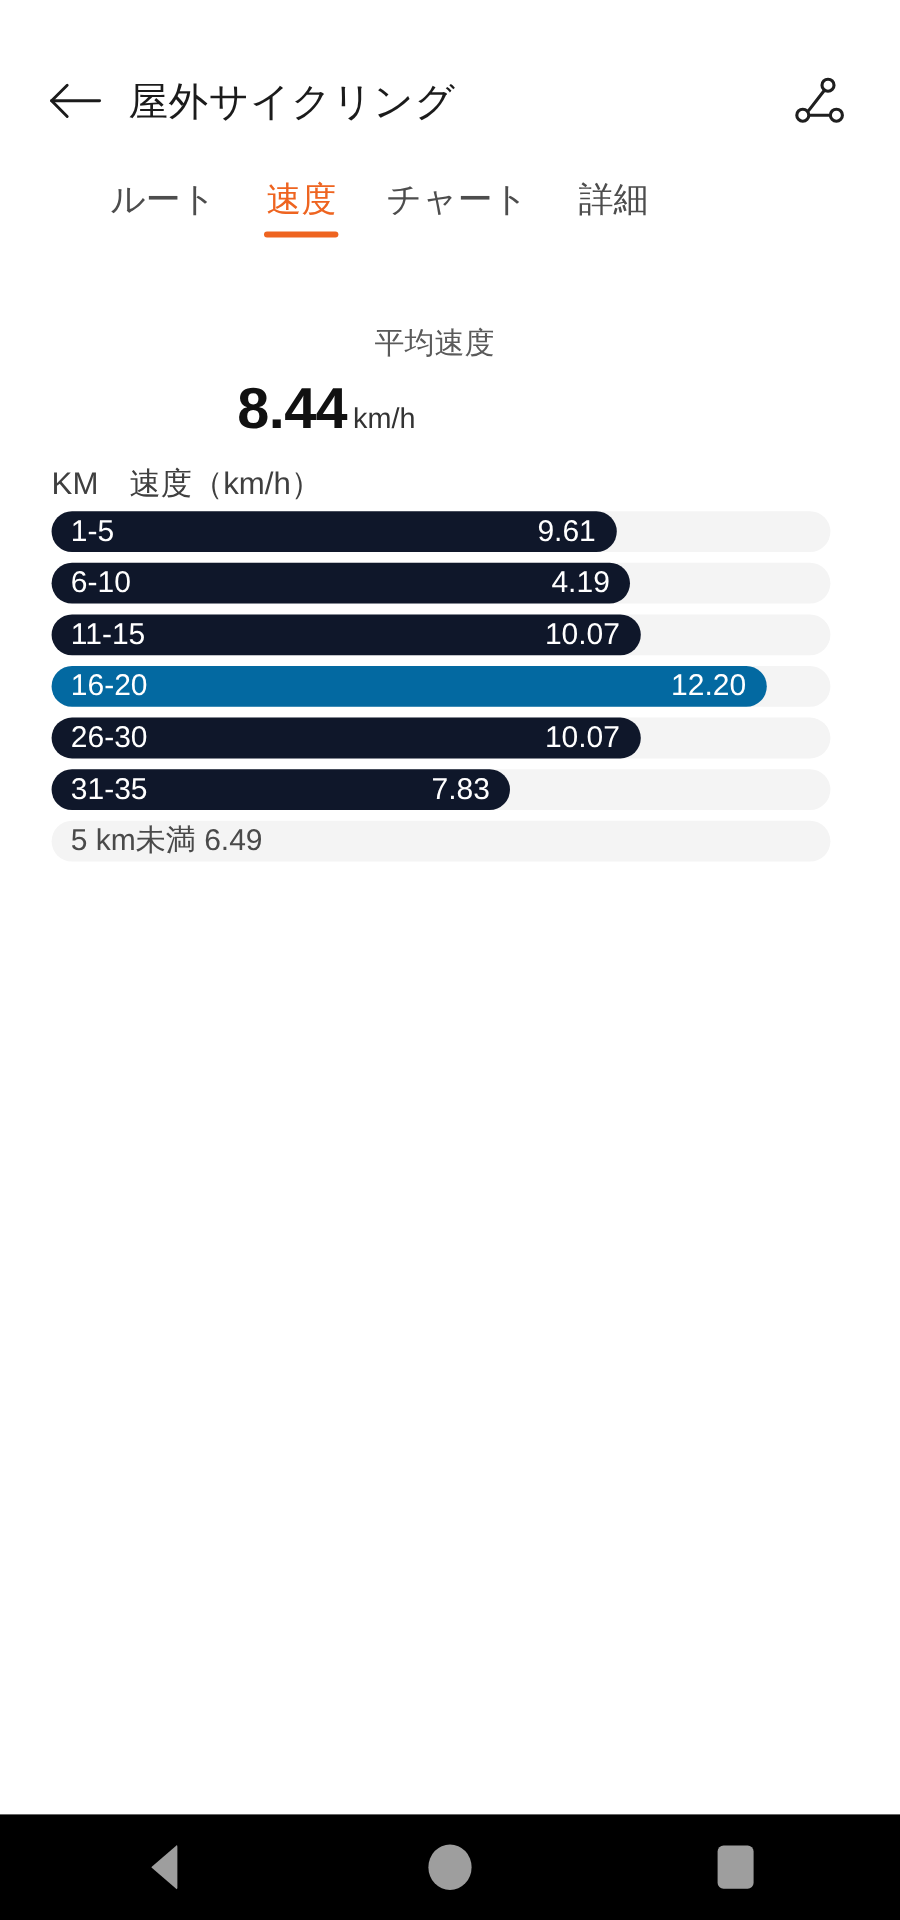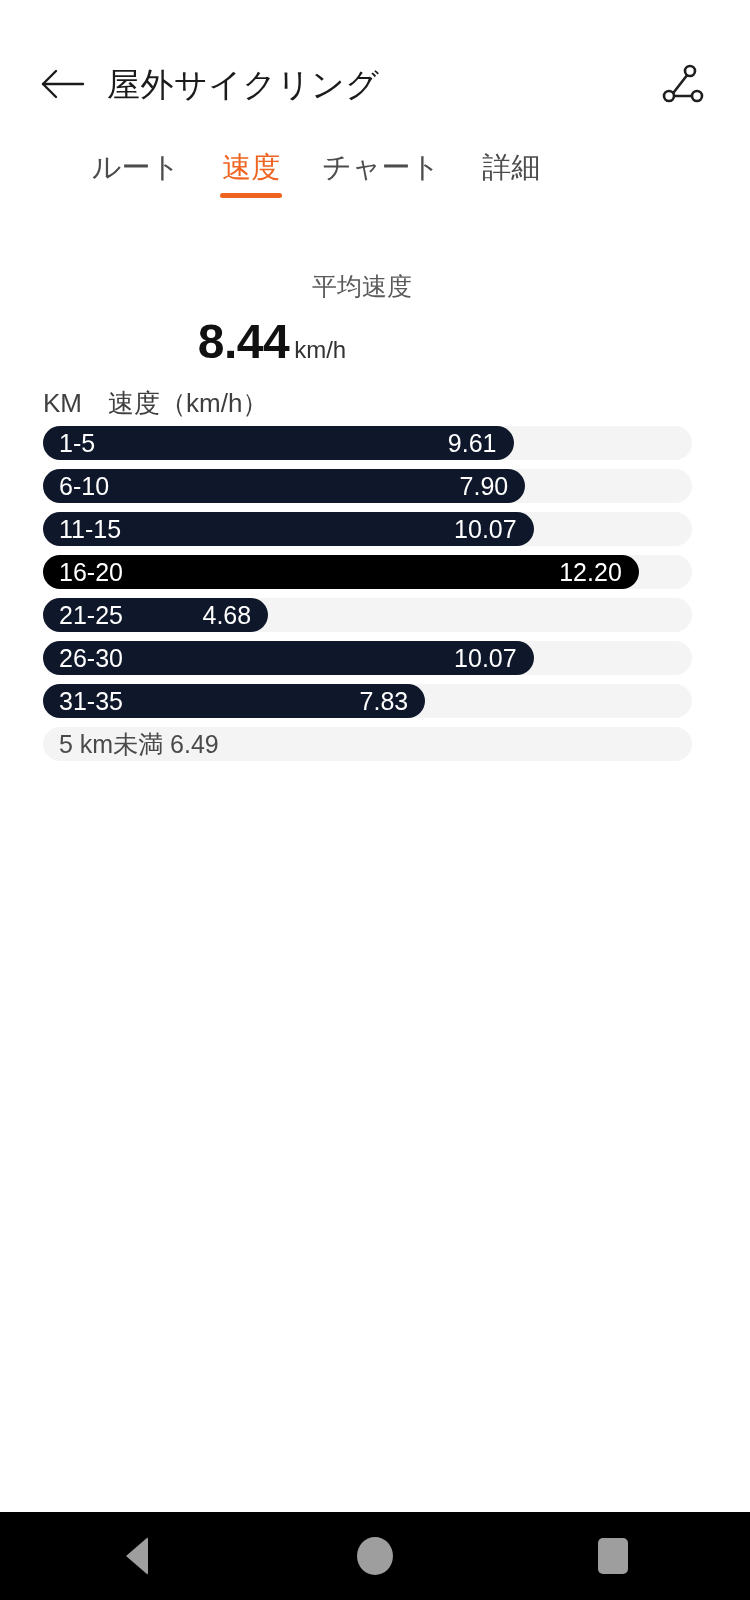--- a/index.html
+++ b/index.html
@@ -65,21 +65,21 @@
   }
   .bars { position:absolute; top:426px; left:43px; width:649px; }
   .bar-row {
     position:relative; width:649px; height:34px; margin-bottom:9px;
     border-radius:17px; background:#F4F4F4; overflow:visible;
   }
   .bar-fill {
     position:absolute; left:0; top:0; height:34px; border-radius:17px;
     background:#0f172a; display:flex; align-items:center;
   }
-  .bar-fill.peak { background:#000000; }
+  .bar-fill.peak { background:#0369a1; }
   .bar-label {
     position:absolute; left:16px; top:50%; transform:translateY(-50%);
     font-size:25px; color:#ffffff; white-space:nowrap; line-height:1;
   }
   .bar-value {
     position:absolute; right:17px; top:50%; transform:translateY(-50%);
     font-size:25px; color:#ffffff; white-space:nowrap; line-height:1;
   }
   .bar-row.plain .plain-text {
     position:absolute; left:16px; top:50%; transform:translateY(-50%);
@@ -161,42 +161,36 @@
   <div class="bars" id="bars">
       <div class="bar-row">
         <div class="bar-fill" style="width: 72.5%;">
           <span class="bar-label">1-5</span>
           <span class="bar-value">9.61</span>
         </div>
       </div>
       <div class="bar-row">
         <div class="bar-fill" style="width: 74.3%;">
           <span class="bar-label">6-10</span>
-          <span class="bar-value">7.90</span>
+          <span class="bar-value">4.19</span>
         </div>
       </div>
       <div class="bar-row">
         <div class="bar-fill" style="width: 75.6%;">
           <span class="bar-label">11-15</span>
           <span class="bar-value">10.07</span>
         </div>
       </div>
       <div class="bar-row">
         <div class="bar-fill peak" style="width: 91.8%;">
           <span class="bar-label">16-20</span>
           <span class="bar-value">12.20</span>
         </div>
       </div>
       <div class="bar-row">
-        <div class="bar-fill" style="width: 34.7%;">
-          <span class="bar-label">21-25</span>
-          <span class="bar-value">4.68</span>
-        </div>
-      </div>
-      <div class="bar-row">
         <div class="bar-fill" style="width: 75.6%;">
           <span class="bar-label">26-30</span>
           <span class="bar-value">10.07</span>
         </div>
       </div>
       <div class="bar-row">
         <div class="bar-fill" style="width: 58.9%;">
           <span class="bar-label">31-35</span>
           <span class="bar-value">7.83</span>
         </div>

